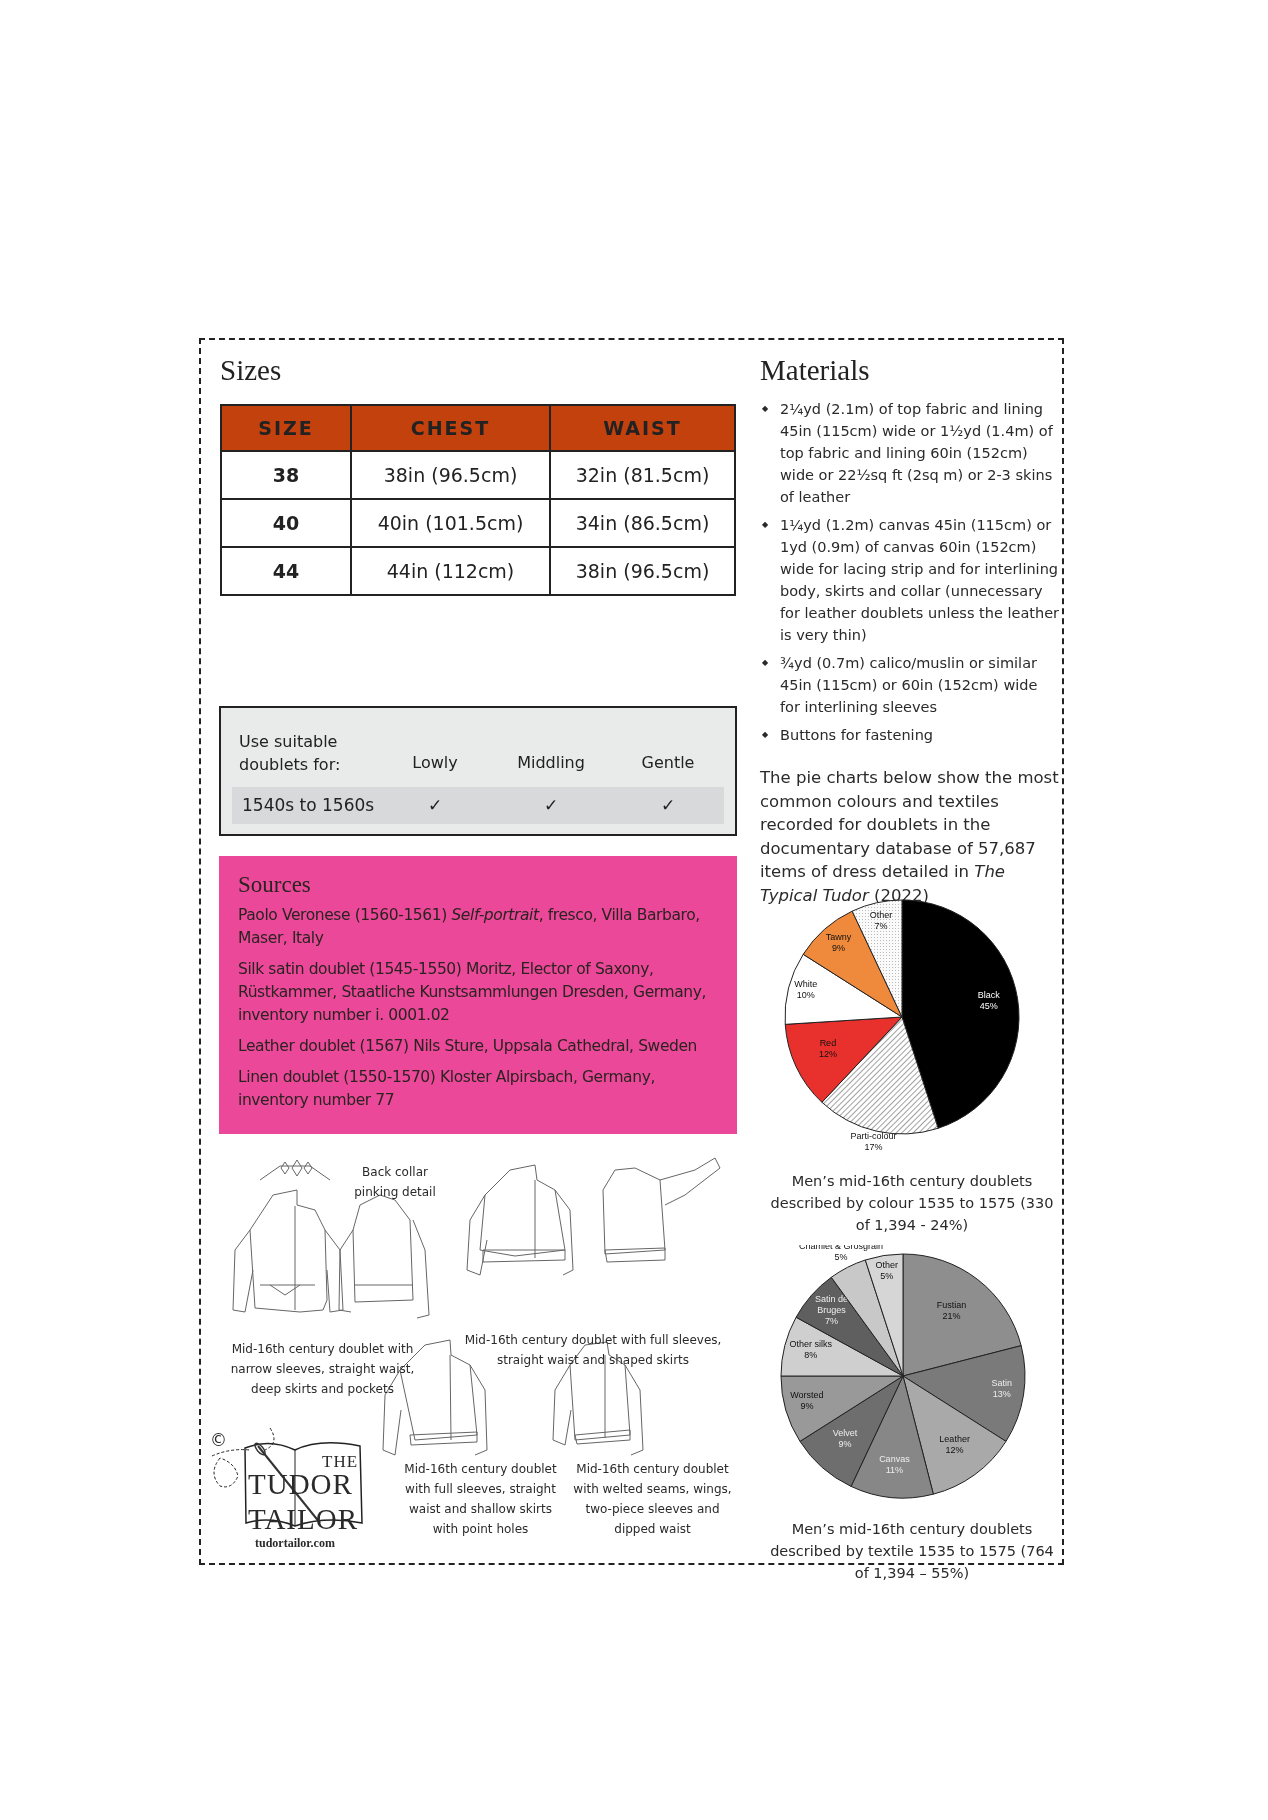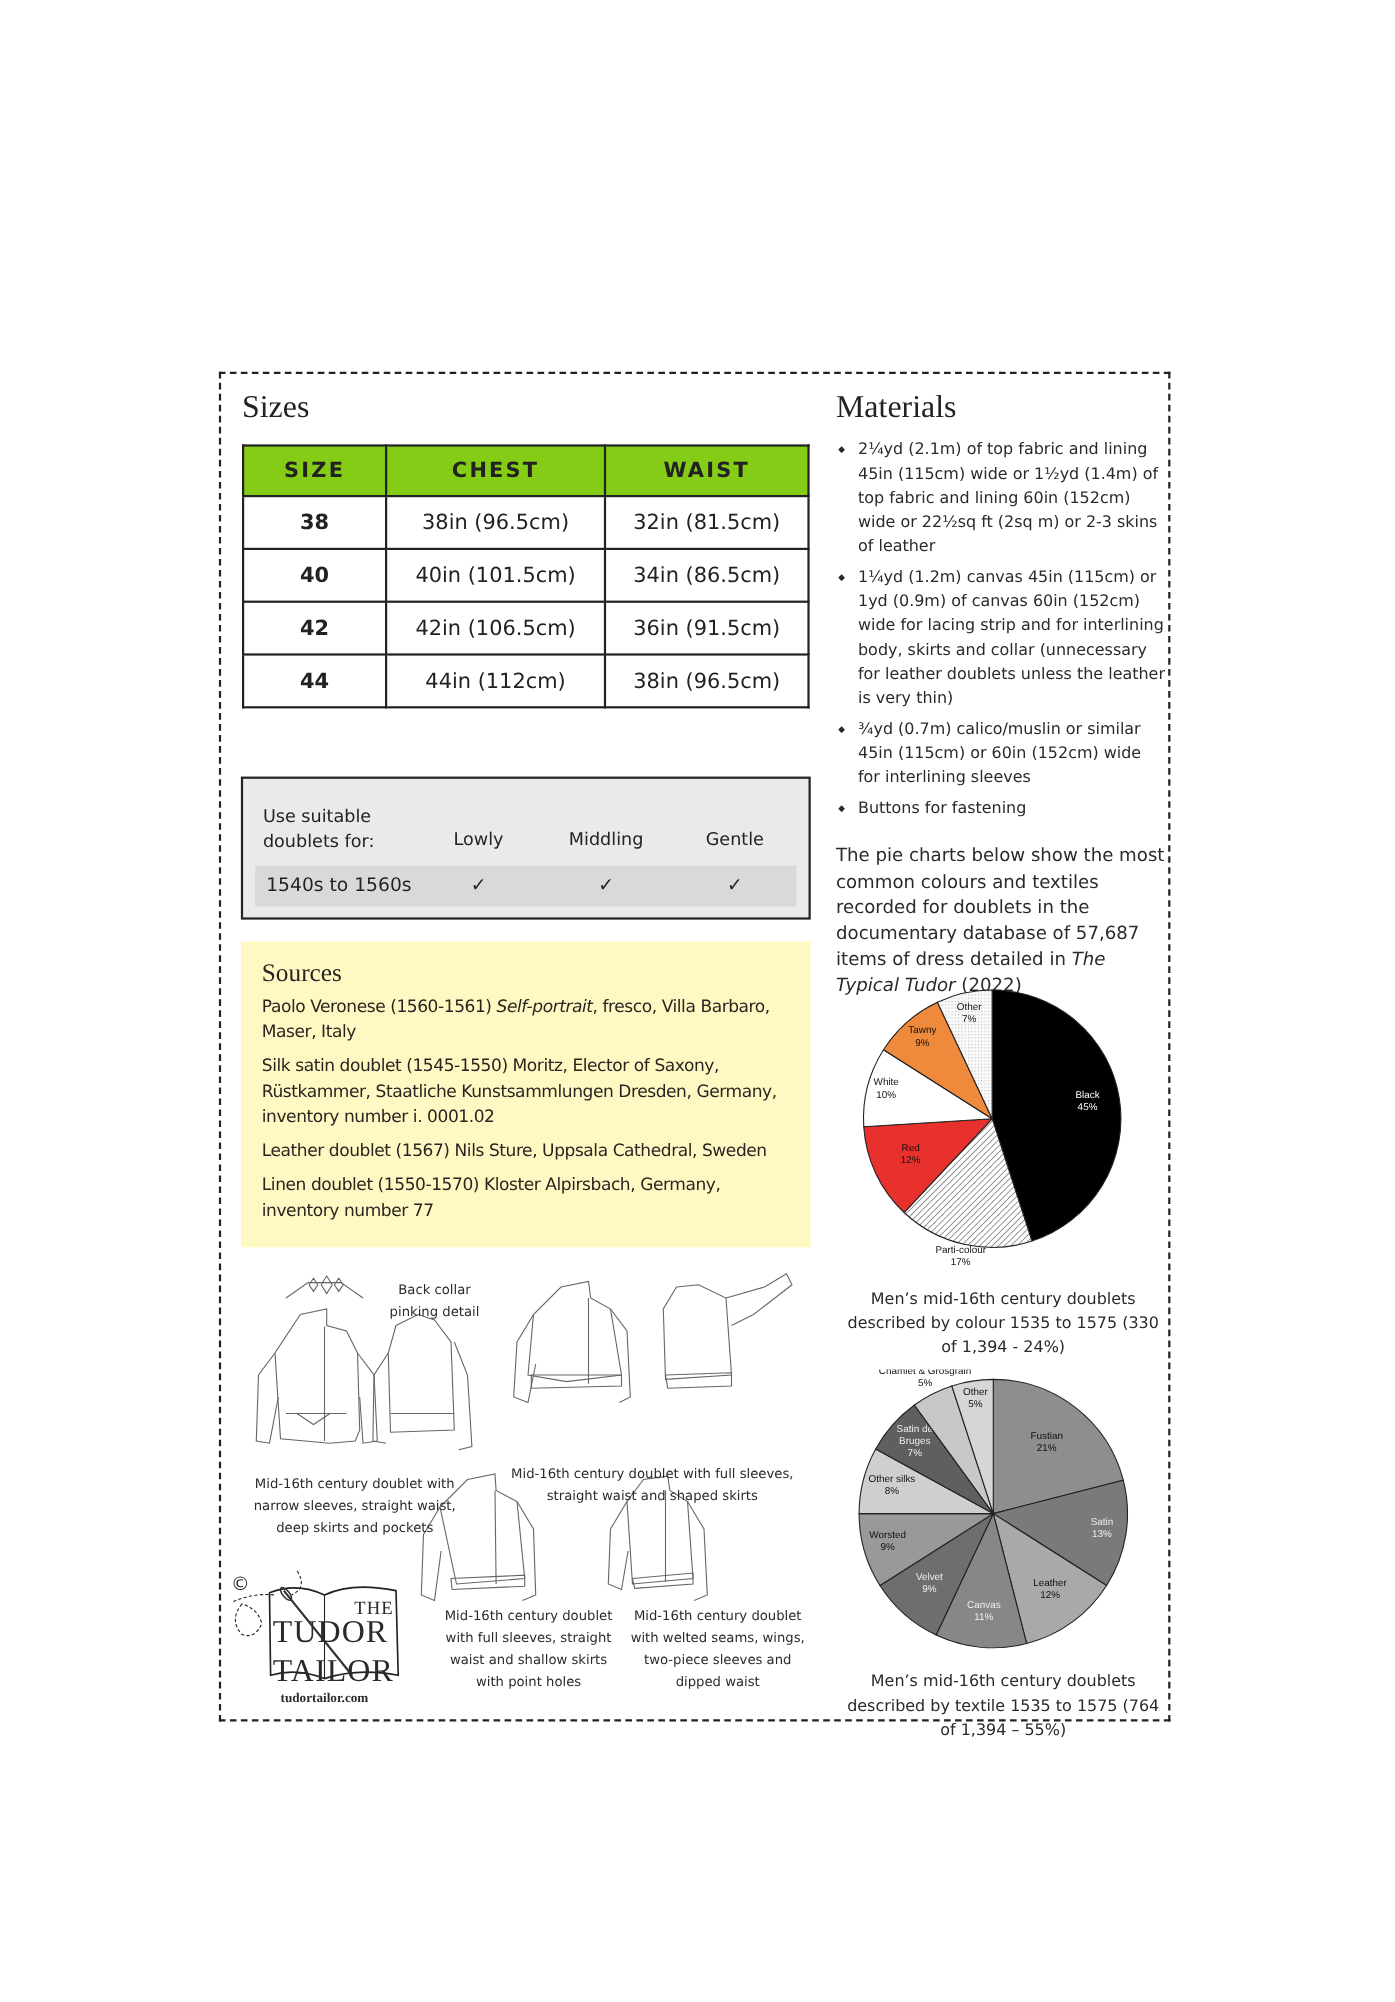--- a/index.html
+++ b/index.html
@@ -4,33 +4,33 @@
 <style>
   html, body { margin:0; padding:0; background:#ffffff; }
   body { width:1268px; height:1820px; position:relative; overflow:hidden;
          font-family:"DejaVu Sans", sans-serif; color:#2a2a2a; }
   .frame { position:absolute; left:199px; top:338px; width:865px; height:1227px;
            border:2px dashed #222; box-sizing:border-box; }
   .h2 { position:absolute; font-family:"Liberation Serif", serif; font-size:29px; color:#222; }
   
   table.sizes { position:absolute; left:220px; top:404px; width:516px; border-collapse:collapse; }
   table.sizes th, table.sizes td { border:2px solid #222; text-align:center; }
-  table.sizes th { background:#84cc16; height:42px; font-size:19px; letter-spacing:2px; font-weight:bold; color:#222; }
+  table.sizes th { background:#c2410c; height:42px; font-size:19px; letter-spacing:2px; font-weight:bold; color:#222; }
   table.sizes td { height:44px; font-size:19px; color:#222; }
   table.sizes td.sz { font-weight:bold; }
   
   .suit { position:absolute; left:219px; top:706px; width:518px; height:130px;
           background:#e9eaea; border:2px solid #222; box-sizing:border-box; }
   .suit .lbl { position:absolute; left:18px; top:22px; font-size:16px; line-height:23px; color:#222; }
   .suit .col { position:absolute; top:45px; font-size:16px; color:#222; text-align:center; width:100px; }
   .suit .row { position:absolute; left:11px; top:79px; width:492px; height:37px; background:#d7d9da; }
   .suit .row span { position:absolute; top:8px; font-size:17px; color:#222; }
   .suit .row .chk { width:100px; text-align:center; }
   
-  .sources { position:absolute; left:219px; top:856px; width:518px; height:278px; background:#fef9c3; box-sizing:border-box; padding:16px 19px; }
+  .sources { position:absolute; left:219px; top:856px; width:518px; height:278px; background:#ec4899; box-sizing:border-box; padding:16px 19px; }
   .sources .title { font-family:"Liberation Serif", serif; font-size:23px; color:#2a2320; margin:0 0 6px 0; }
   .sources p { margin:0 0 8px 0; font-size:15.5px; line-height:23px; color:#2a2320; letter-spacing:-0.4px; }
   
   ul.mat { position:absolute; left:760px; top:398px; width:300px; margin:0; padding:0; list-style:none; }
   ul.mat li { position:relative; padding-left:20px; font-size:14.5px; line-height:22px; color:#2a2a2a; margin-bottom:6px; }
   ul.mat li::before { content:"\25C6"; position:absolute; left:2px; top:0; font-size:8px; }
   .intro { position:absolute; left:760px; top:766px; width:300px; font-size:16.5px; line-height:23.5px; color:#2a2a2a; }
   .cap { position:absolute; font-size:14.5px; line-height:22px; text-align:center; color:#2a2a2a; }
   .illus-cap { position:absolute; font-size:12px; line-height:20px; text-align:center; color:#2a2a2a; }
   svg text { font-family:"Liberation Sans", sans-serif; }
@@ -53,25 +53,20 @@
   <tbody id="size-body">
       <tr>
         <td class="sz">38</td>
         <td>38in (96.5cm)</td>
         <td>32in (81.5cm)</td>
       </tr>
       <tr>
         <td class="sz">40</td>
         <td>40in (101.5cm)</td>
         <td>34in (86.5cm)</td>
-      </tr>
-      <tr>
-        <td class="sz">42</td>
-        <td>42in (106.5cm)</td>
-        <td>36in (91.5cm)</td>
       </tr>
       <tr>
         <td class="sz">44</td>
         <td>44in (112cm)</td>
         <td>38in (96.5cm)</td>
       </tr>
     </tbody>
 </table>
 
 <div class="suit">

